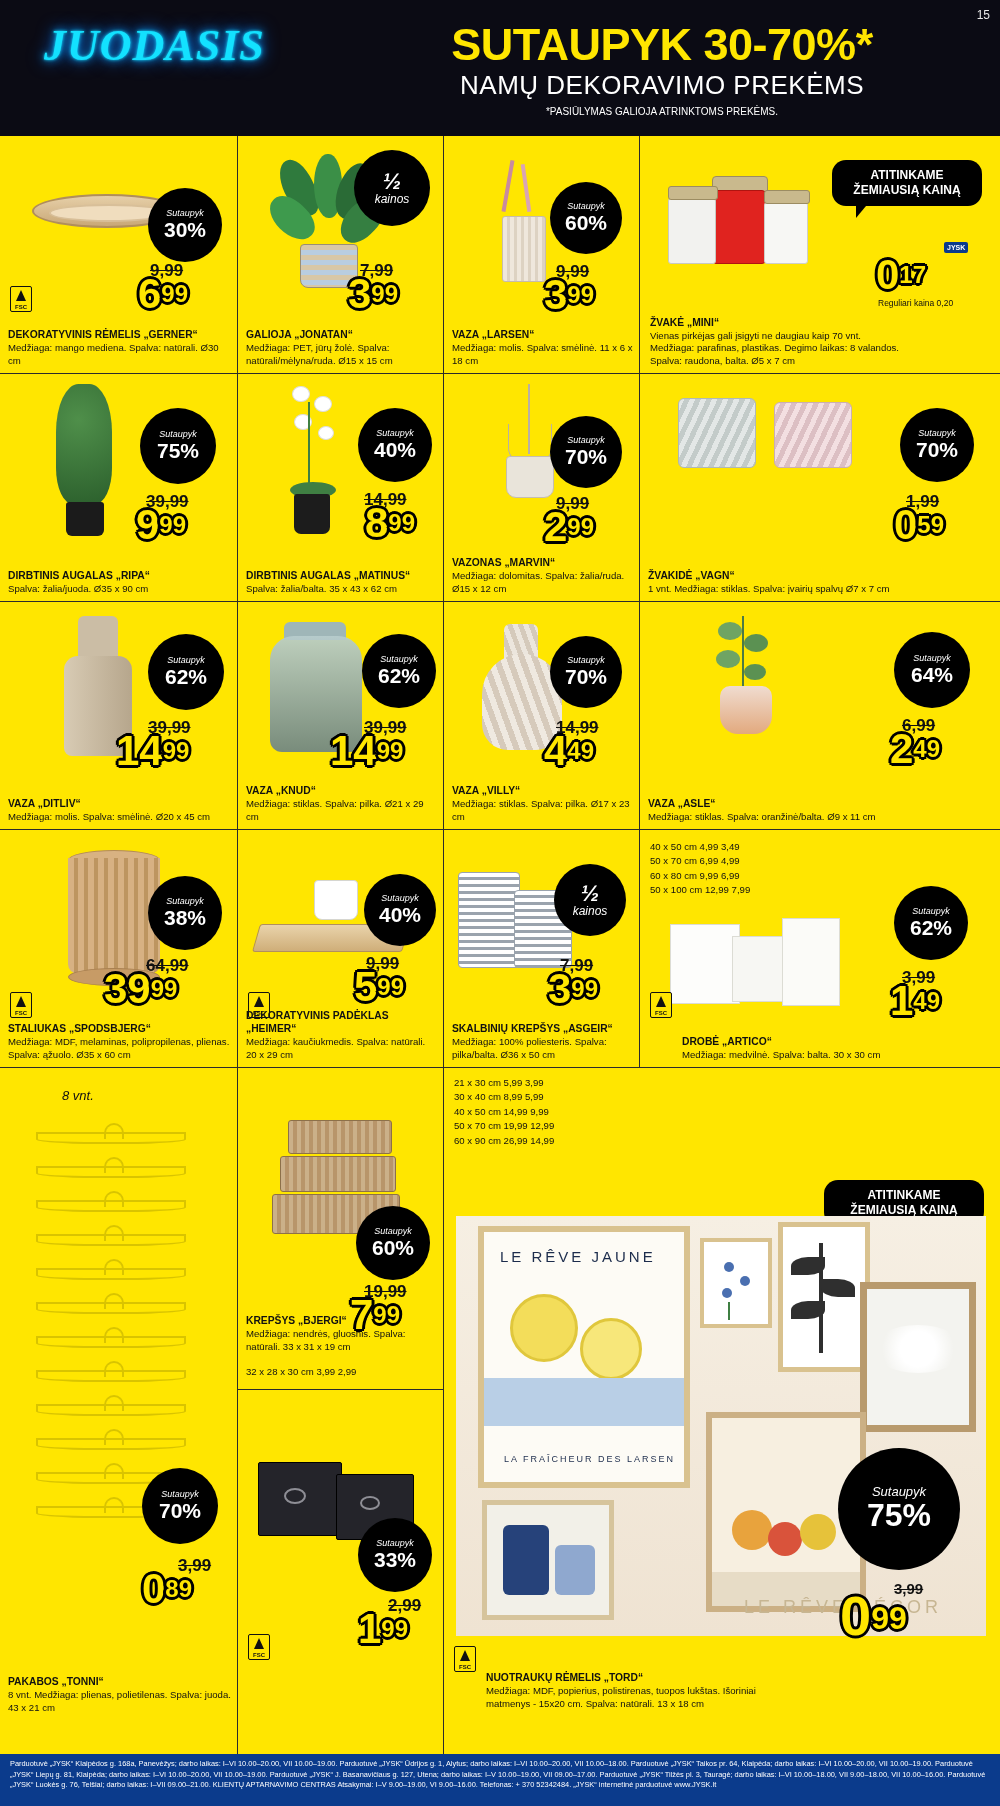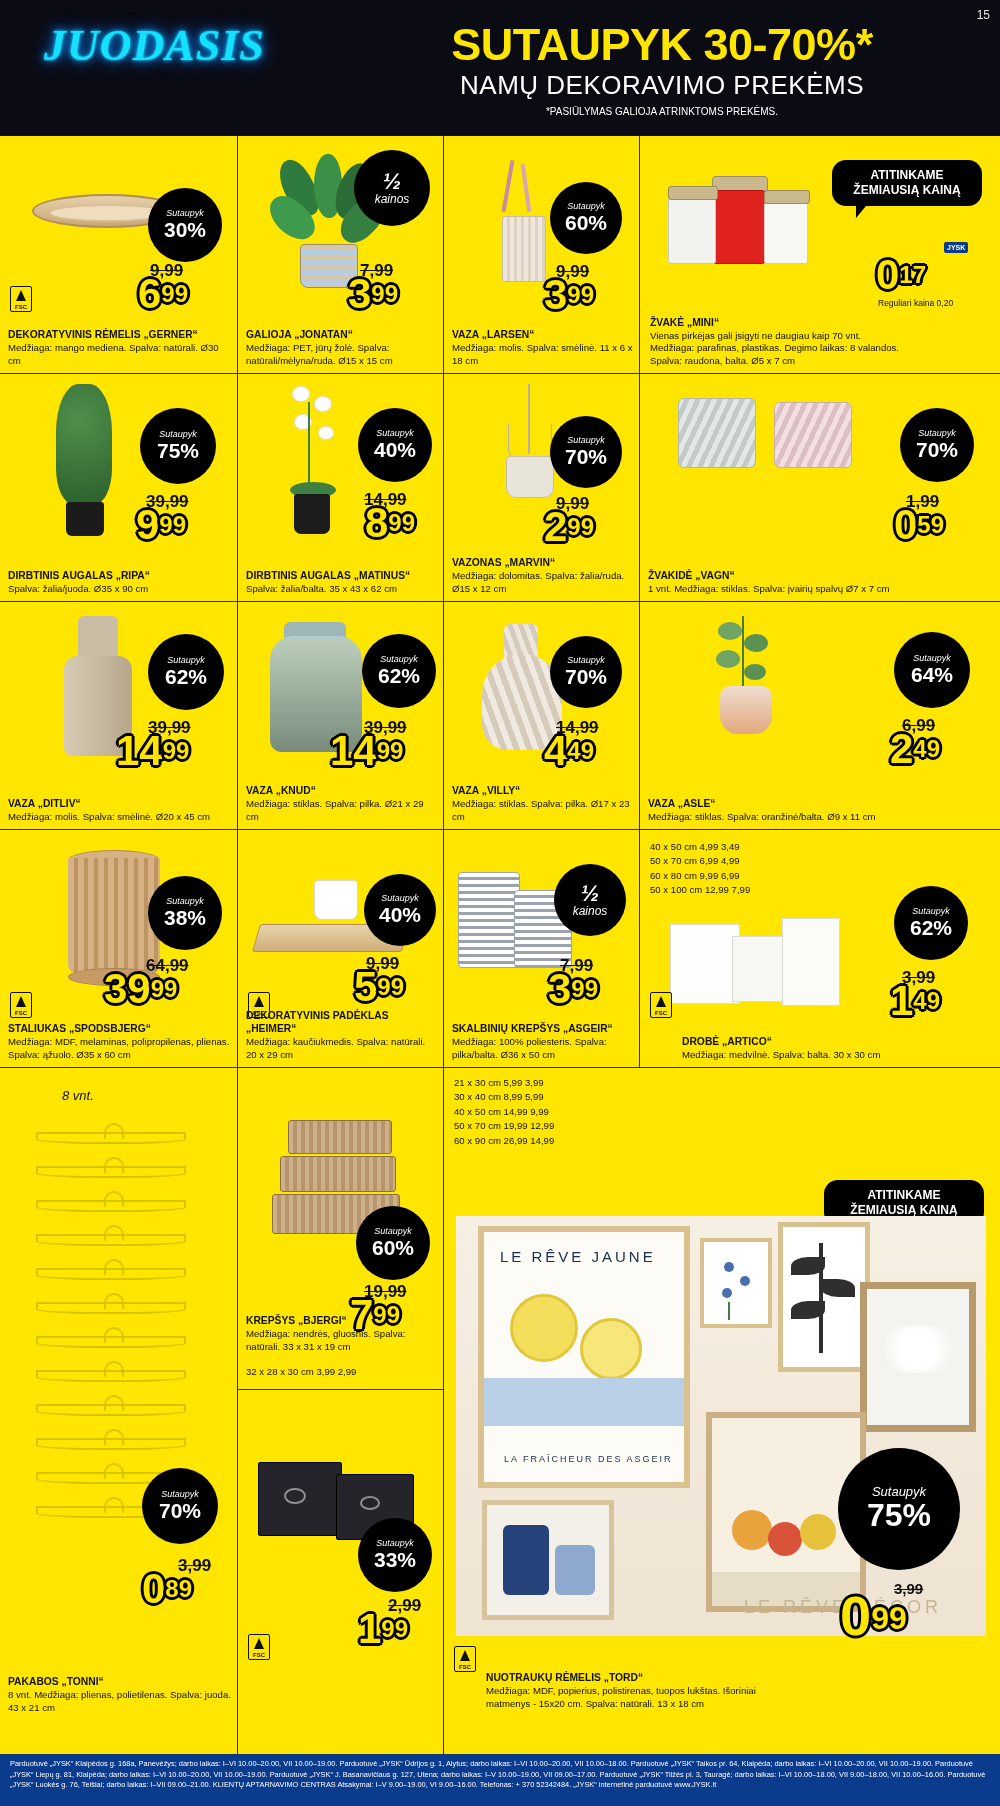--- a/index.html
+++ b/index.html
@@ -628,21 +628,21 @@
 
     <div class="art" style="left:12px;top:148px;width:530px;height:420px;">
       <div style="position:absolute;left:0;top:0;width:530px;height:420px;background:linear-gradient(180deg,#f6efe3,#efe3d2);"></div>
 
       <div class="frame" style="left:22px;top:10px;width:212px;height:262px;">
         <div style="position:absolute;inset:0;background:#fdfbf5;"></div>
         <div class="soft-txt" style="left:16px;top:16px;font-size:15px;letter-spacing:3px;color:#1c2c4c;">LE RÊVE JAUNE</div>
         <div style="position:absolute;left:26px;top:62px;width:68px;height:68px;border-radius:50%;background:#f3dd5a;border:3px solid #e0c73c;"></div>
         <div style="position:absolute;left:96px;top:86px;width:62px;height:62px;border-radius:50%;background:#f7e77a;border:3px solid #e0c73c;"></div>
         <div style="position:absolute;left:0;bottom:56px;width:100%;height:48px;background:#b9cfe6;"></div>
-        <div class="soft-txt" style="left:20px;bottom:18px;font-size:9px;letter-spacing:2px;color:#1c2c4c;">LA FRAÎCHEUR DES ASGEIR</div>
+        <div class="soft-txt" style="left:20px;bottom:18px;font-size:9px;letter-spacing:2px;color:#1c2c4c;">LA FRAÎCHEUR DES LARSEN</div>
       </div>
 
       <div class="frame" style="left:244px;top:22px;width:72px;height:90px;border-width:4px;">
         <div style="position:absolute;left:20px;top:20px;width:10px;height:10px;border-radius:50%;background:#4a6fb0;"></div>
         <div style="position:absolute;left:36px;top:34px;width:10px;height:10px;border-radius:50%;background:#4a6fb0;"></div>
         <div style="position:absolute;left:18px;top:46px;width:10px;height:10px;border-radius:50%;background:#4a6fb0;"></div>
         <div style="position:absolute;left:24px;top:60px;width:2px;height:18px;background:#3f7f42;"></div>
       </div>
 
       <div class="frame" style="left:322px;top:6px;width:92px;height:150px;border-width:5px;">

